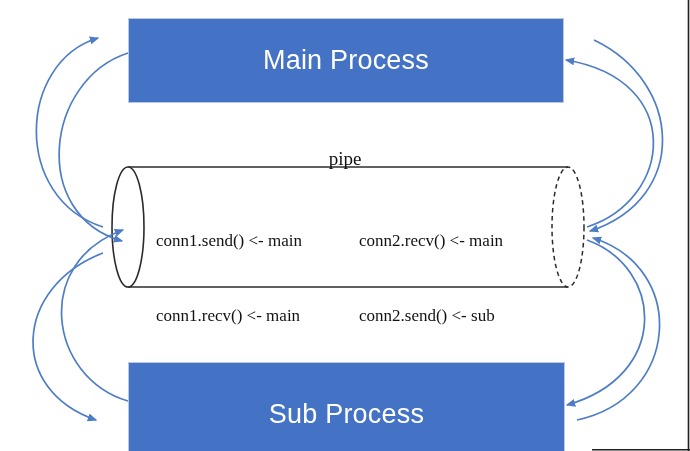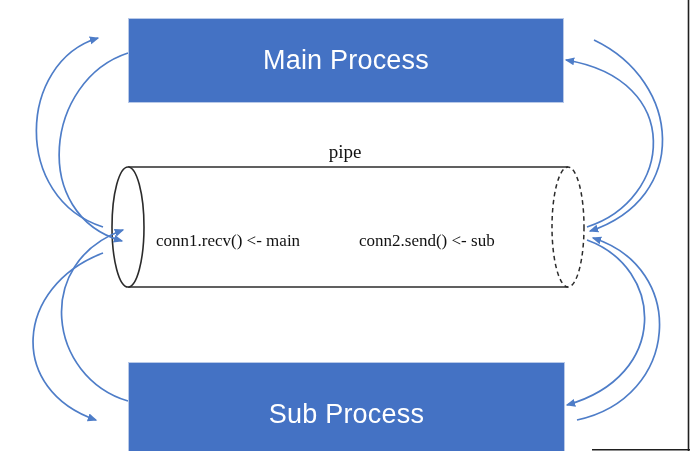--- a/index.html
+++ b/index.html
@@ -28,21 +28,21 @@
     display:flex;align-items:center;justify-content:center;
     box-sizing:border-box;
   }
   .process-box.main{left:128px;top:3px;width:436px;height:85px;margin-top:15px;}
   .process-box.sub{left:128px;top:362px;width:437px;height:105px;}
   .process-label{
     color:var(--process-text);font-size:27px;letter-spacing:.2px;
     font-family:"Liberation Sans",sans-serif;
   }
   .pipe-title{
-    position:absolute;left:300px;top:141px;width:90px;text-align:center;
+    position:absolute;left:300px;top:148px;width:90px;text-align:center;
     font-family:"Liberation Serif","DejaVu Serif",serif;
     font-size:19px;color:var(--pipe-text);
   }
   .pipe-col{
     position:absolute;top:178px;
     font-family:"Liberation Serif","DejaVu Serif",serif;
     font-size:17px;line-height:25px;color:var(--pipe-text);
     white-space:pre;
   }
   .pipe-col.col1{left:156px;}
@@ -85,22 +85,24 @@
     <span class="process-label">Main Process</span>
   </div>
 
   <div class="process-box sub">
     <span class="process-label">Sub Process</span>
   </div>
 
   <div class="pipe-title">pipe</div>
 
   <div class="pipe-col col1">
+    <div>conn1.send() &lt;- main</div>
     <div>conn1.recv() &lt;- main</div>
     
   </div>
 
   <div class="pipe-col col2">
+    <div>conn2.recv() &lt;- main</div>
     <div>conn2.send() &lt;- sub</div>
     
   </div>
 
 </div>
 
 </body></html>

